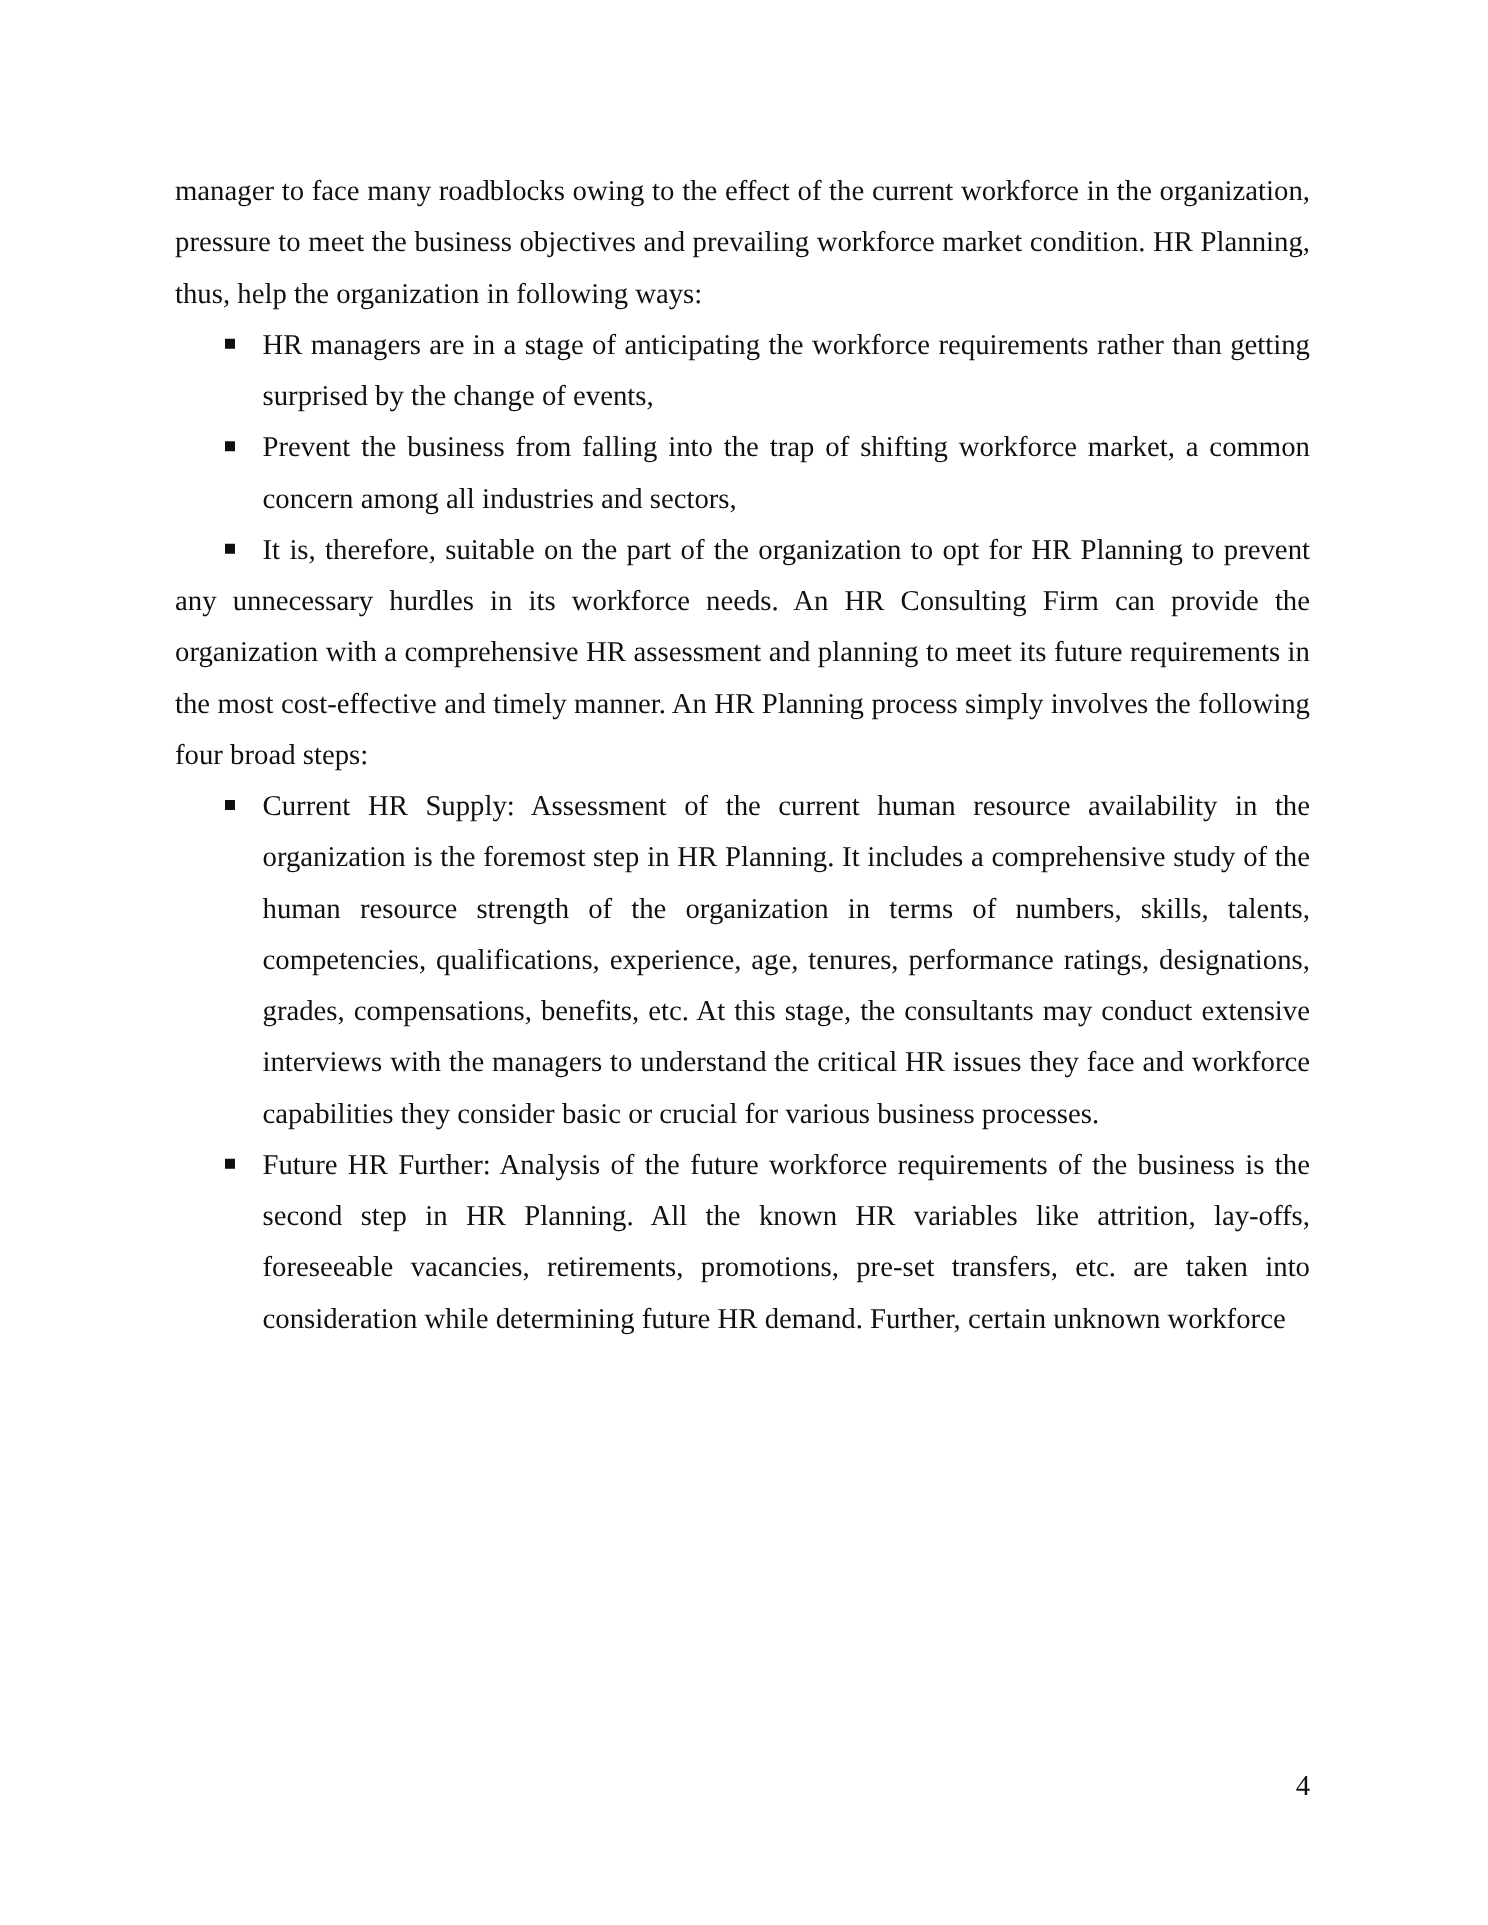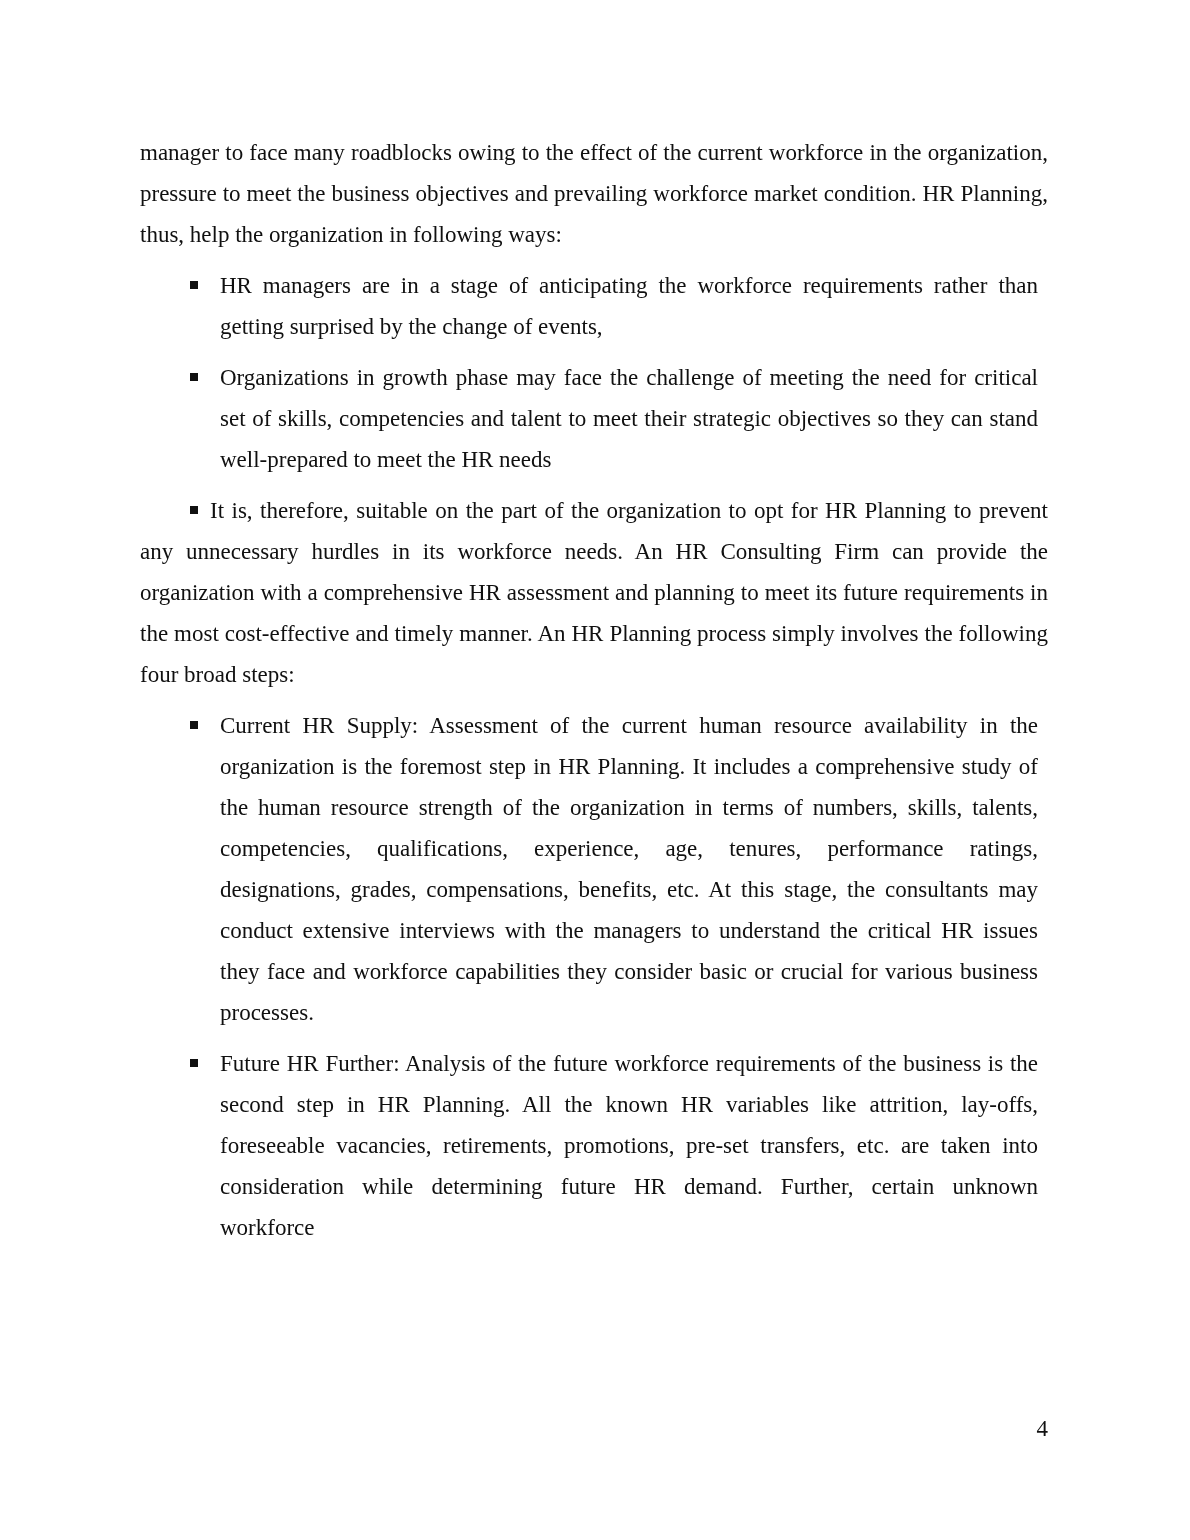--- a/index.html
+++ b/index.html
@@ -38,21 +38,21 @@
   .para.first-indent {
     text-indent: 70px;
   }
   .bullet-list {
     margin: 0;
     padding: 0;
     list-style: none;
   }
   .bullet-item {
     position: relative;
-    margin: 10px;
+    margin: 0;
     padding-left: 70px;
     text-align: justify;
   }
   .bullet-marker {
     position: absolute;
     left: 40px;
     top: 16px;
     width: 8px;
     height: 8px;
     background: #101010;
@@ -78,21 +78,21 @@
 
     <p class="para">manager to face many roadblocks owing to the effect of the current workforce in the organization, pressure to meet the business objectives and prevailing workforce market condition. HR Planning, thus, help the organization in following ways:</p>
 
     <ul class="bullet-list">
       <li class="bullet-item">
         <span class="bullet-marker"></span>
         <span>HR managers are in a stage of anticipating the workforce requirements rather than getting surprised by the change of events,</span>
       </li>
       <li class="bullet-item">
         <span class="bullet-marker"></span>
-        <span>Organizations in growth phase may face the challenge of meeting the need for critical set of skills, competencies and talent to meet their strategic objectives so they can stand well-prepared to meet the HR needs</span>
+        <span>Prevent the business from falling into the trap of shifting workforce market, a common concern among all industries and sectors,</span>
       </li>
       <li class="bullet-item">
         <span class="bullet-marker"></span>
       </li>
     </ul>
 
     <p class="para first-indent">It is, therefore, suitable on the part of the organization to opt for HR Planning to prevent any unnecessary hurdles in its workforce needs. An HR Consulting Firm can provide the organization with a comprehensive HR assessment and planning to meet its future requirements in the most cost-effective and timely manner. An HR Planning process simply involves the following four broad steps:</p>
 
     <ul class="bullet-list">
       <li class="bullet-item">

